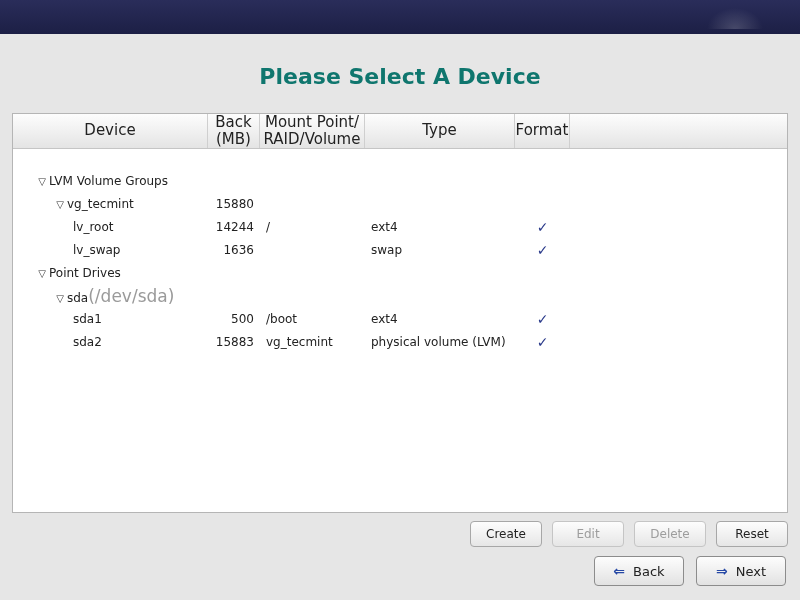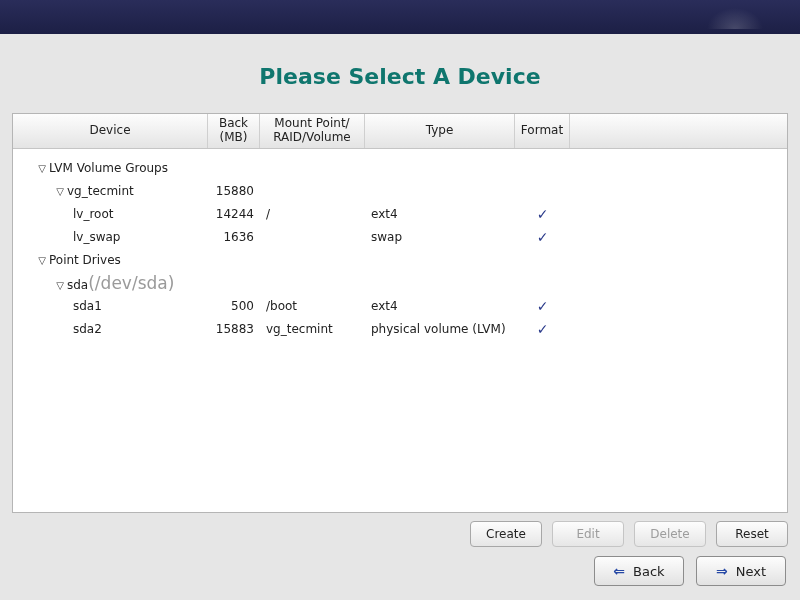--- a/index.html
+++ b/index.html
@@ -38,21 +38,21 @@
     border: 1px solid #b5b5b5;
     background: #fff;
     height: 400px;
     display: flex;
     flex-direction: column;
   }
   .thead {
     display: flex;
     background: linear-gradient(to bottom, #fdfdfd, #e4e4e4);
     border-bottom: 1px solid #c5c5c5;
-    font-size: 12px;
+    font-size: 15px;
     color: #222;
   }
   .thead .col {
     padding: 4px 6px;
     text-align: center;
     border-right: 1px solid #cfcfcf;
     display: flex;
     align-items: center;
     justify-content: center;
     line-height: 1.15;
@@ -62,21 +62,21 @@
   .c-dev   { width: 195px; justify-content: center; }
   .c-size  { width: 52px; }
   .c-mp    { width: 105px; }
   .c-type  { width: 150px; }
   .c-fmt   { width: 55px; }
   .c-rest  { flex: 1; }
   .tbody {
     flex: 1;
     overflow: auto;
     background: #fff;
-    padding-top: 7px;
+    padding-top: 20px;
   }
   .row {
     display: flex;
     align-items: center;
     height: 23px;
     font-size: 12px;
     color: #222;
   }
   .row .cell { padding: 0 6px; }
   .row .c-dev { display: flex; align-items: center; justify-content: flex-start; }

